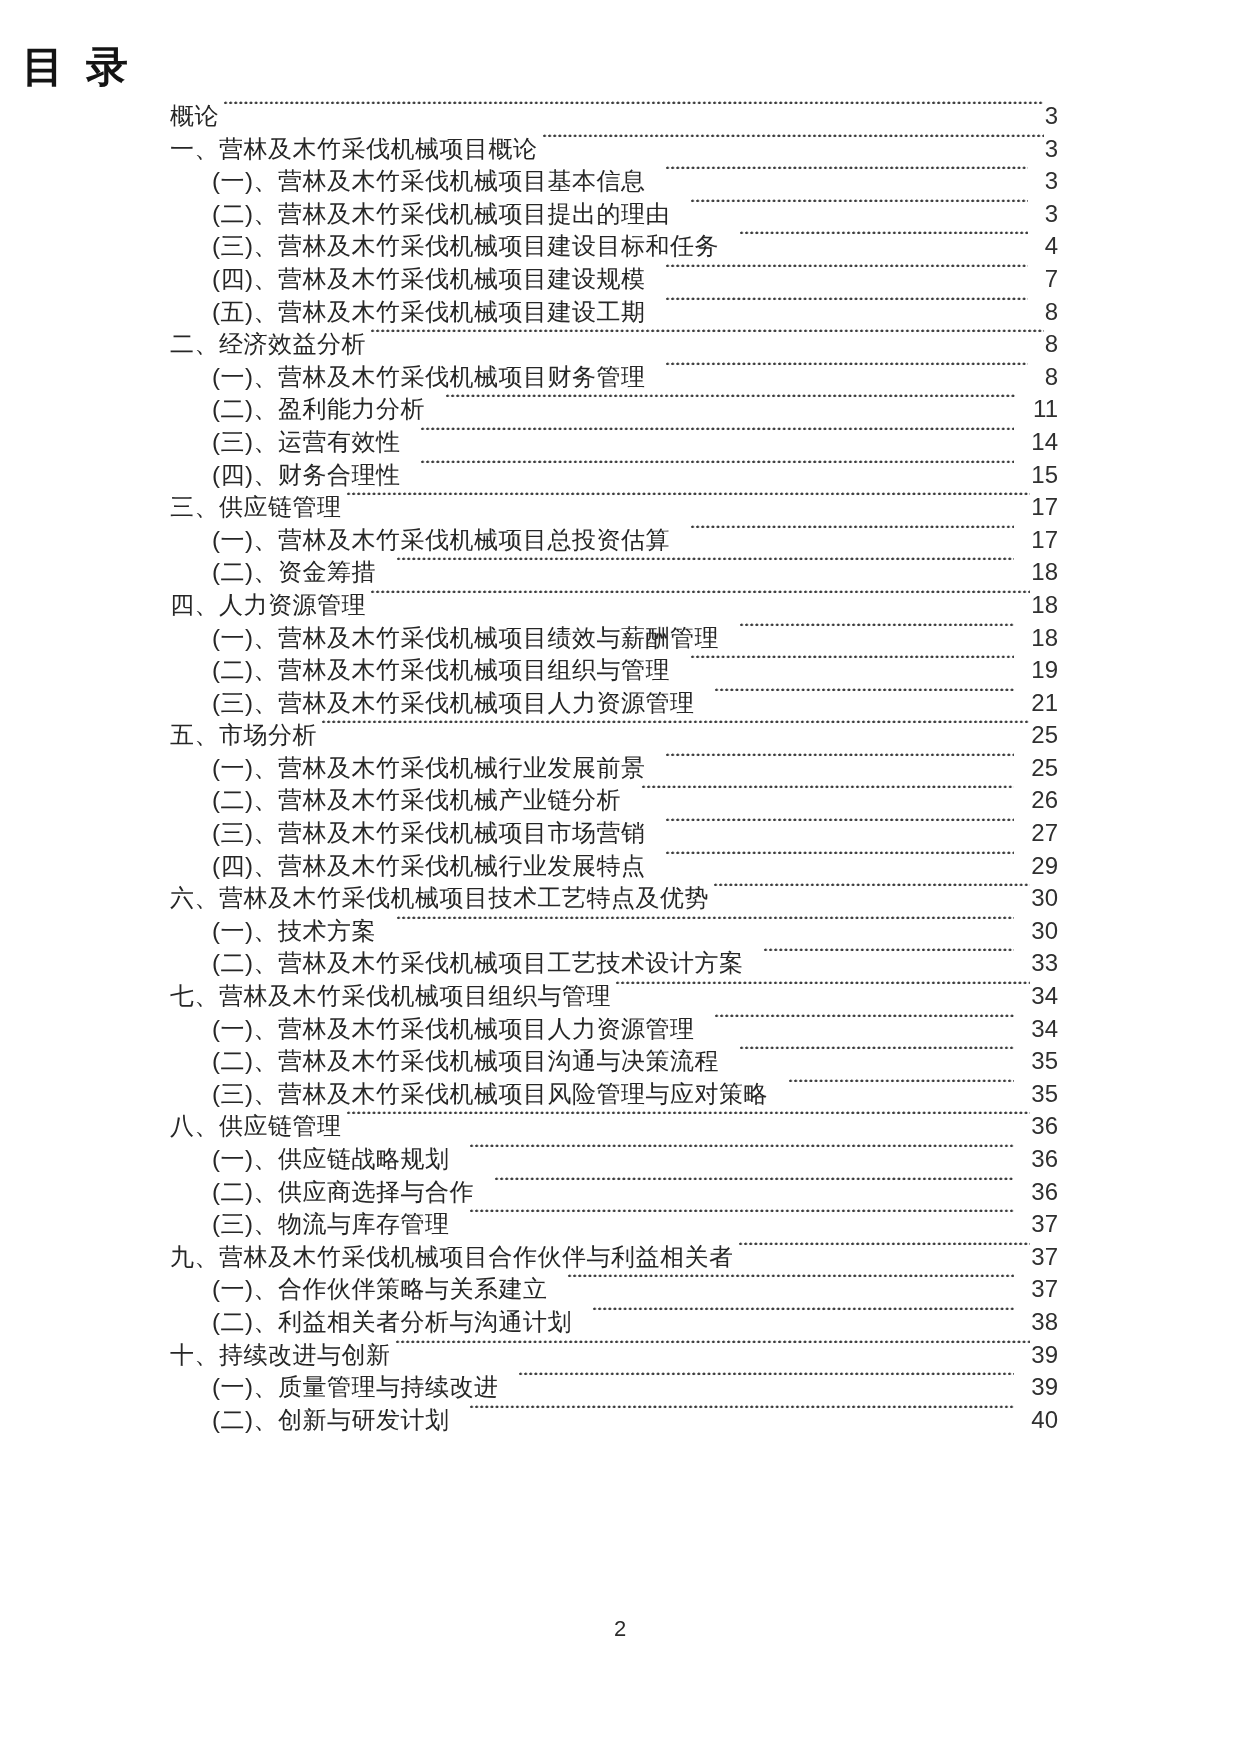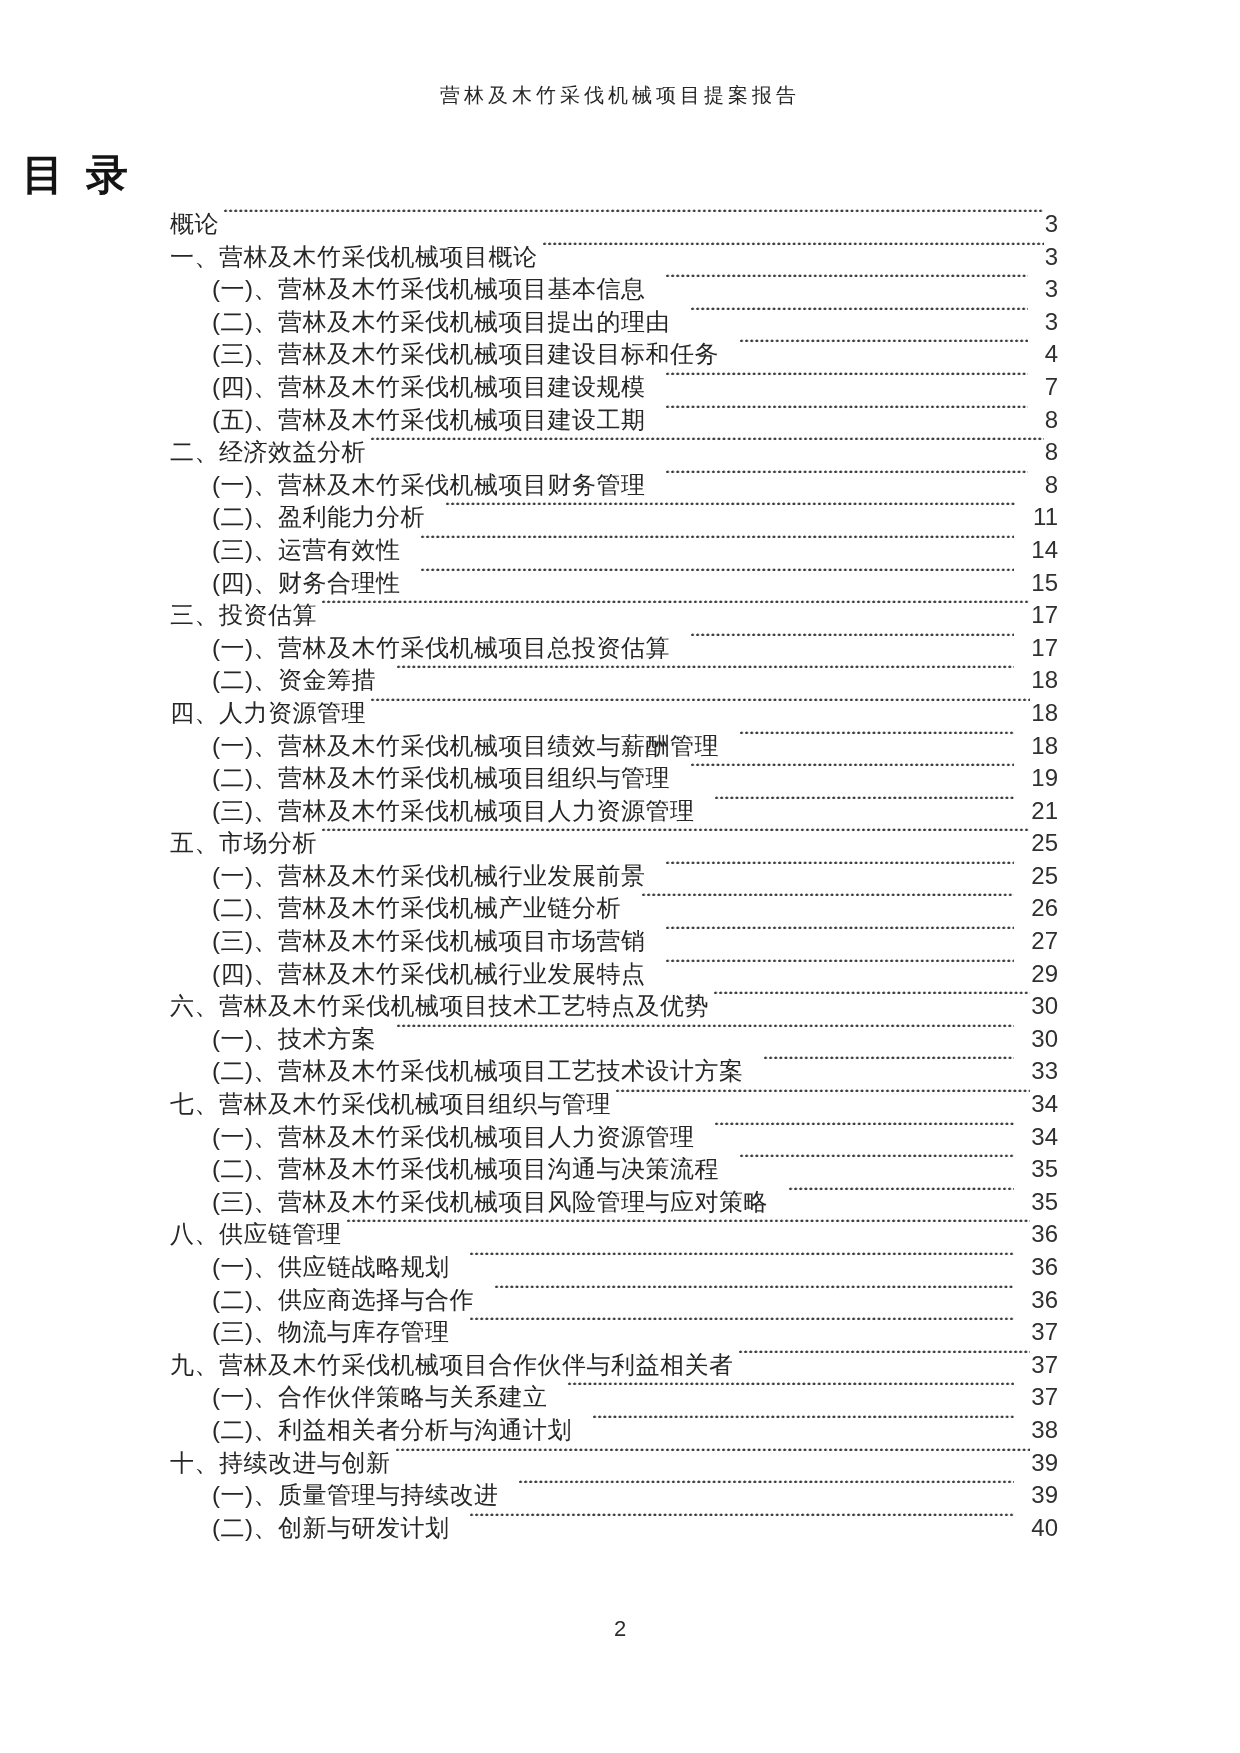--- a/index.html
+++ b/index.html
@@ -78,21 +78,20 @@
     text-align: center;
     font-size: 22px;
     line-height: 26px;
     color: #2b2b2b;
   }
 </style>
 </head>
 <body>
 
 <div class="page">
-  <div class="doc-header">营林及木竹采伐机械项目提案报告</div>
 
   <h1 class="doc-title">目录</h1>
 
   <div class="toc" id="toc-list">
       <div class="toc-row level-0">
     <span class="toc-text">概论</span>
     <span class="toc-leader"></span>
     <span class="toc-page">3</span>
   </div>
       <div class="toc-row level-0">
@@ -144,21 +143,21 @@
     <span class="toc-text">(三)、运营有效性</span>
     <span class="toc-leader"></span>
     <span class="toc-page">14</span>
   </div>
       <div class="toc-row level-1">
     <span class="toc-text">(四)、财务合理性</span>
     <span class="toc-leader"></span>
     <span class="toc-page">15</span>
   </div>
       <div class="toc-row level-0">
-    <span class="toc-text">三、投资估算</span>
+    <span class="toc-text">三、供应链管理</span>
     <span class="toc-leader"></span>
     <span class="toc-page">17</span>
   </div>
       <div class="toc-row level-1">
     <span class="toc-text">(一)、营林及木竹采伐机械项目总投资估算</span>
     <span class="toc-leader"></span>
     <span class="toc-page">17</span>
   </div>
       <div class="toc-row level-1">
     <span class="toc-text">(二)、资金筹措</span>

